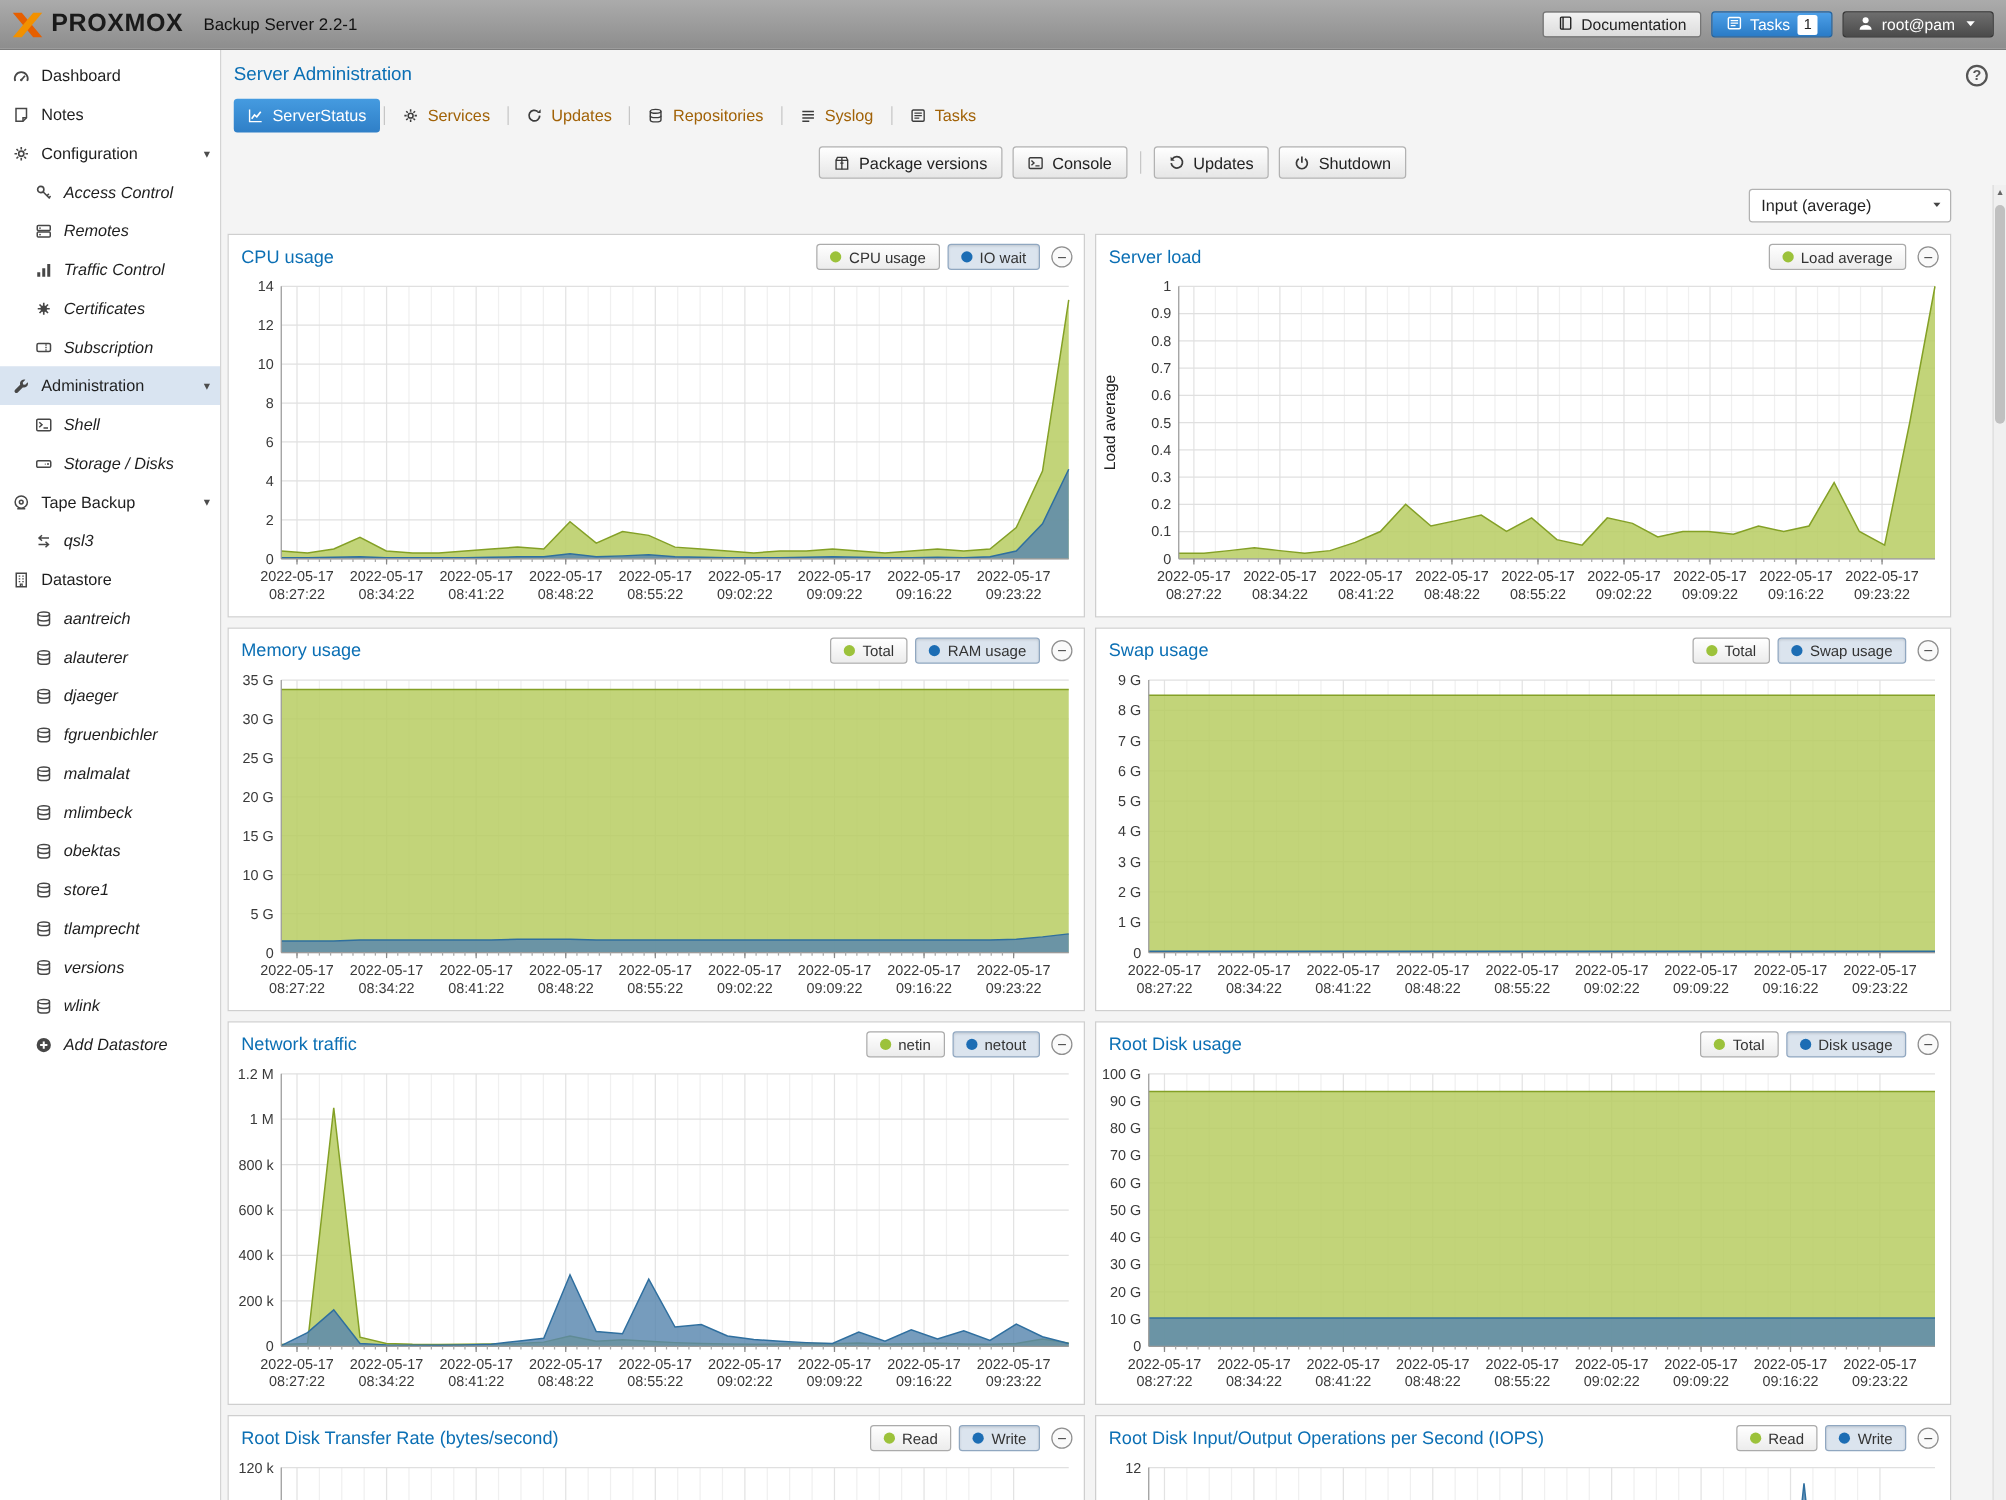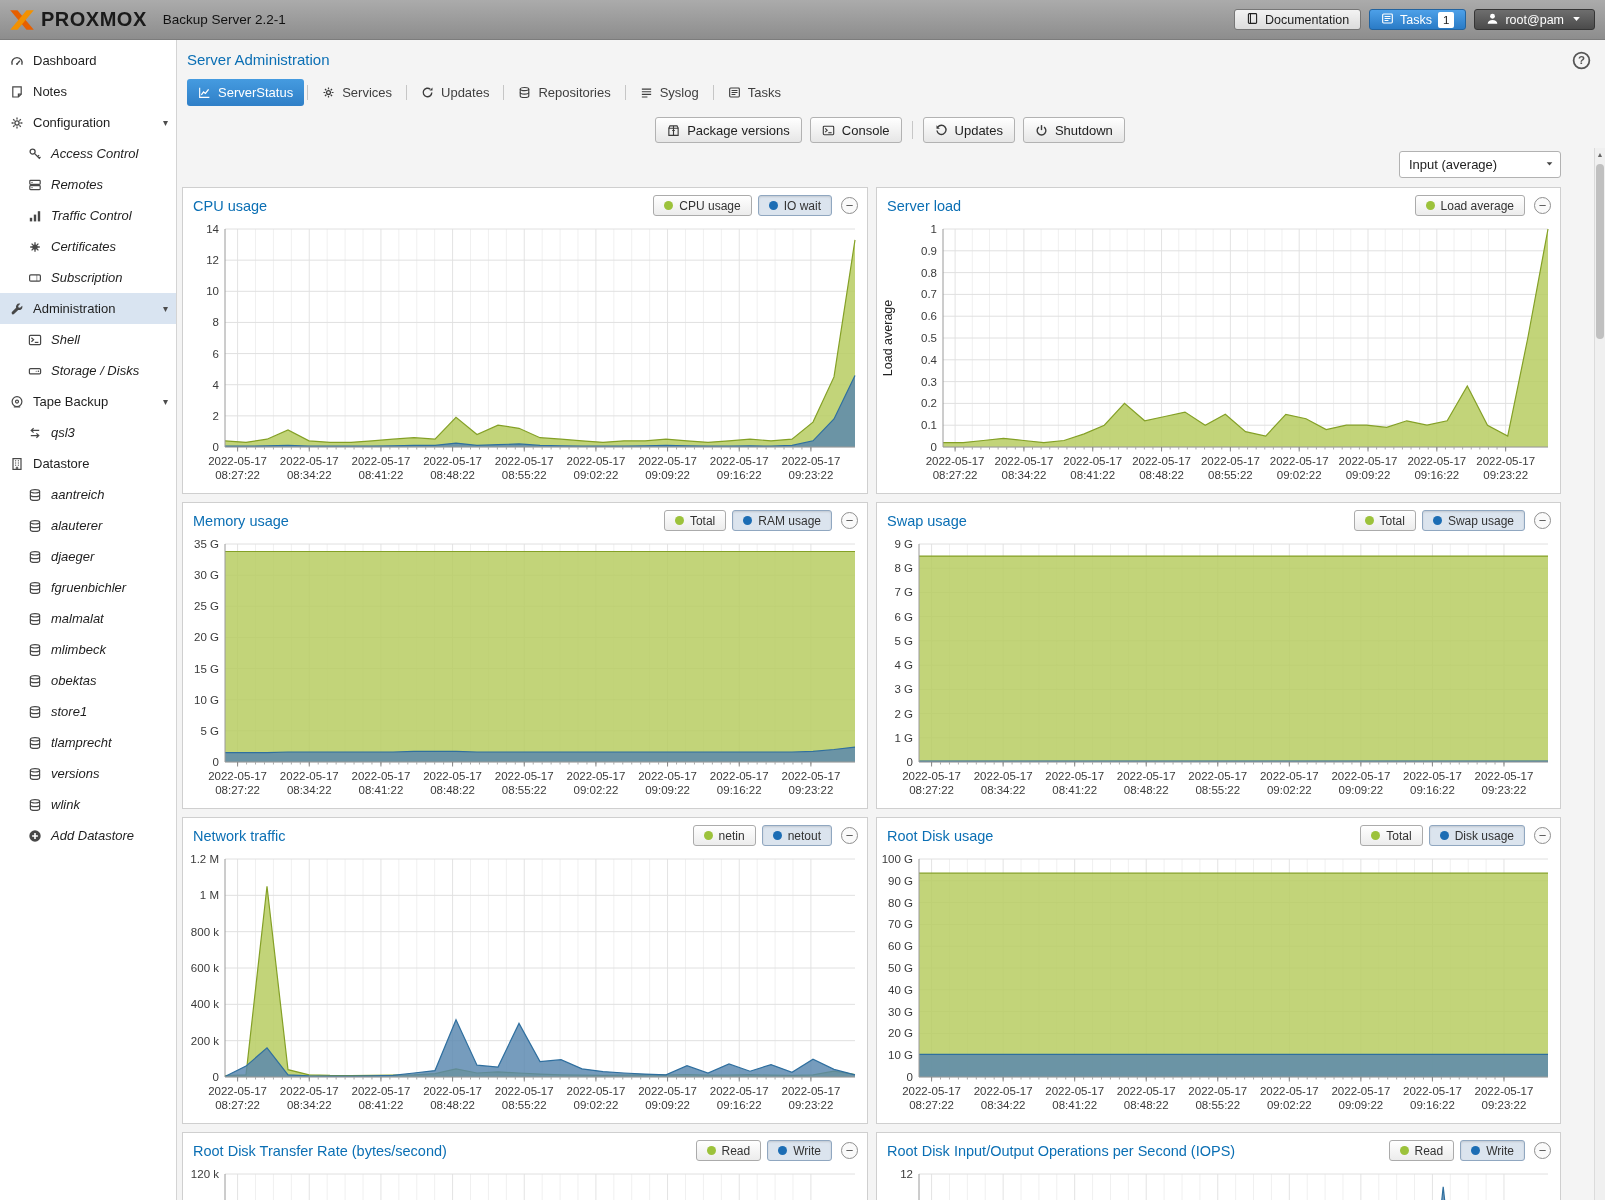--- a/index.html
+++ b/index.html
@@ -26,21 +26,21 @@
   .tree-item.sel{background:#d9e4f1;}
   .tree-item .icn{width:14px;height:14px;color:#474747;flex:0 0 14px;}
   .tree-item .tw{margin-left:auto;font-size:10px;color:#4d4d4d;}
   main{flex:1;min-width:0;padding:0 12px 0 5px;overflow:hidden;}
   .page-head{display:flex;align-items:flex-start;padding:11px 2px 7px 5px;}
   .page-title{color:#0b6fb4;font-size:15px;}
   .help-btn{margin-left:auto;width:19px;height:19px;border:none;background:transparent;color:#555;cursor:pointer;padding:0;}
   .help-btn .icn{width:19px;height:19px;}
   
   .tab-bar{display:flex;align-items:center;padding:2px 0 2px 5px;}
-  .tab{display:inline-flex;align-items:center;gap:7px;padding:6px 11px;font-size:13px;color:#404040;
+  .tab{display:inline-flex;align-items:center;gap:7px;padding:6px 11px;font-size:13px;color:#a16207;
     background:transparent;border:none;border-radius:3px;cursor:pointer;font-family:inherit;}
   .tab .icn{width:13px;height:13px;color:#3c3c3c;}
   .tab.active{background:linear-gradient(#459be0,#2f7fc7);color:#fff;}
   .tab.active .icn{color:#fff;}
   .tab-sep{width:1px;height:15px;background:#c6c6c6;margin:0 3px;}
   
   .toolbar{display:flex;align-items:center;gap:8px;padding:9px 0 9px 5px;flex-direction:column;}
   .tbtn{display:inline-flex;align-items:center;gap:7px;height:26px;padding:0 11px;border:1px solid #b2b2b2;
     border-radius:3px;background:linear-gradient(#fff,#e6e6e6);font-size:13px;color:#222;cursor:pointer;font-family:inherit;}
   .tbtn .icn{width:13px;height:13px;color:#3b3b3b;}

